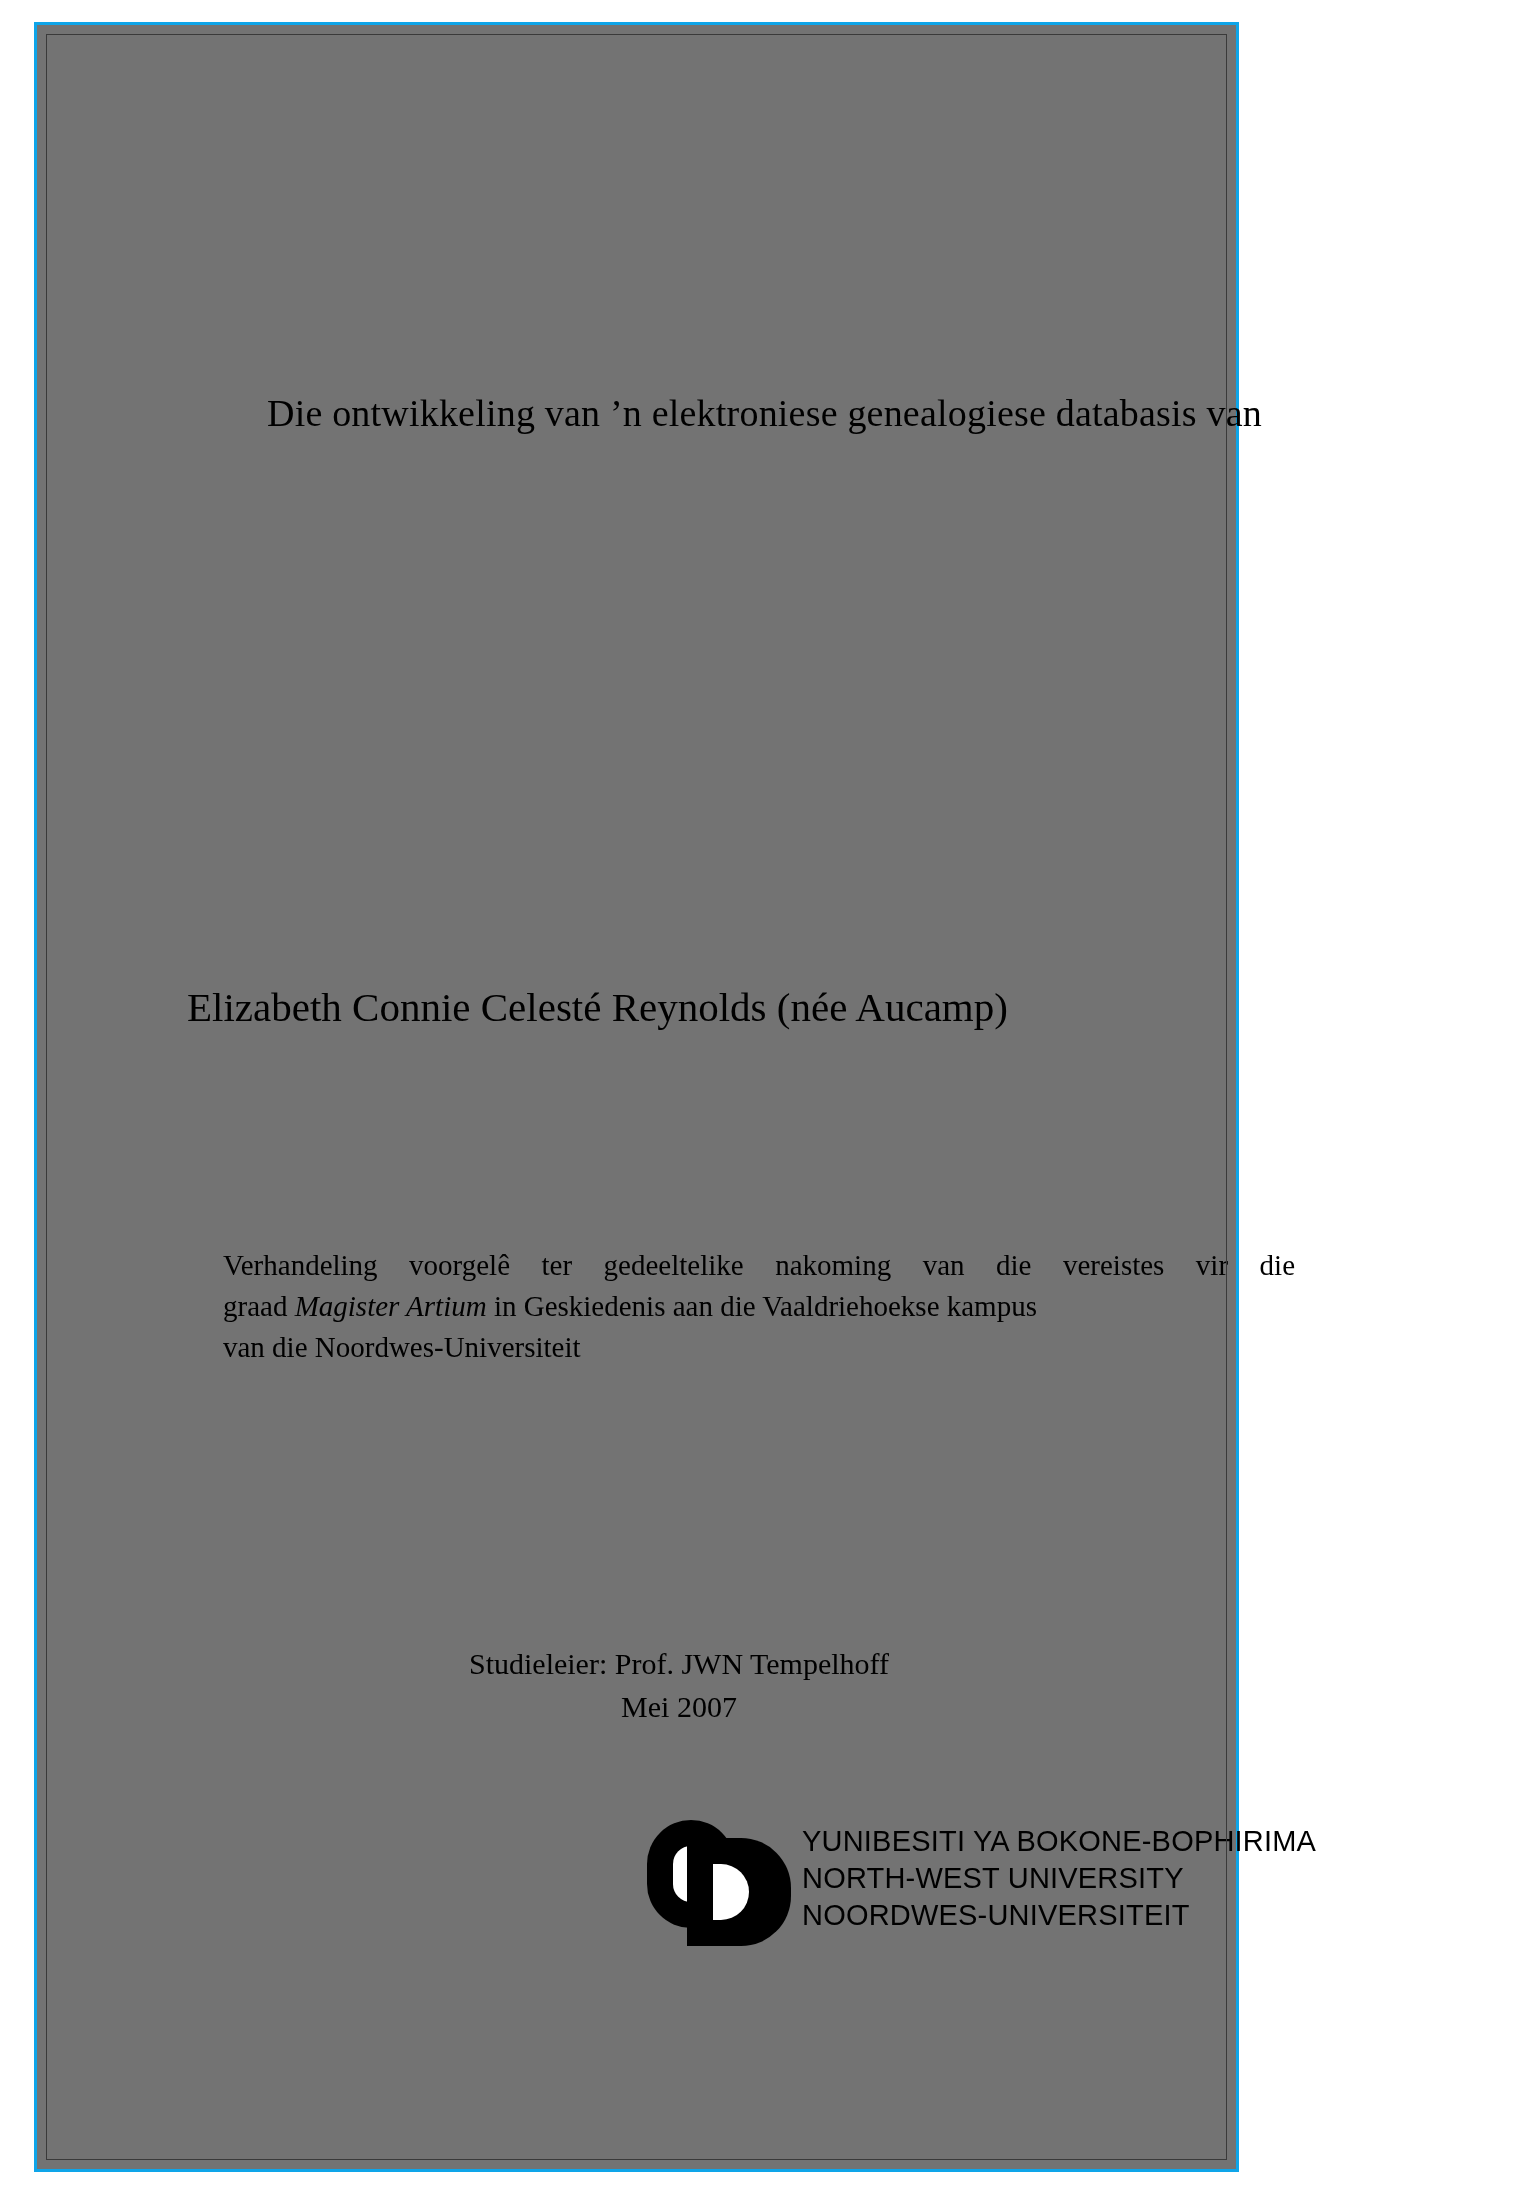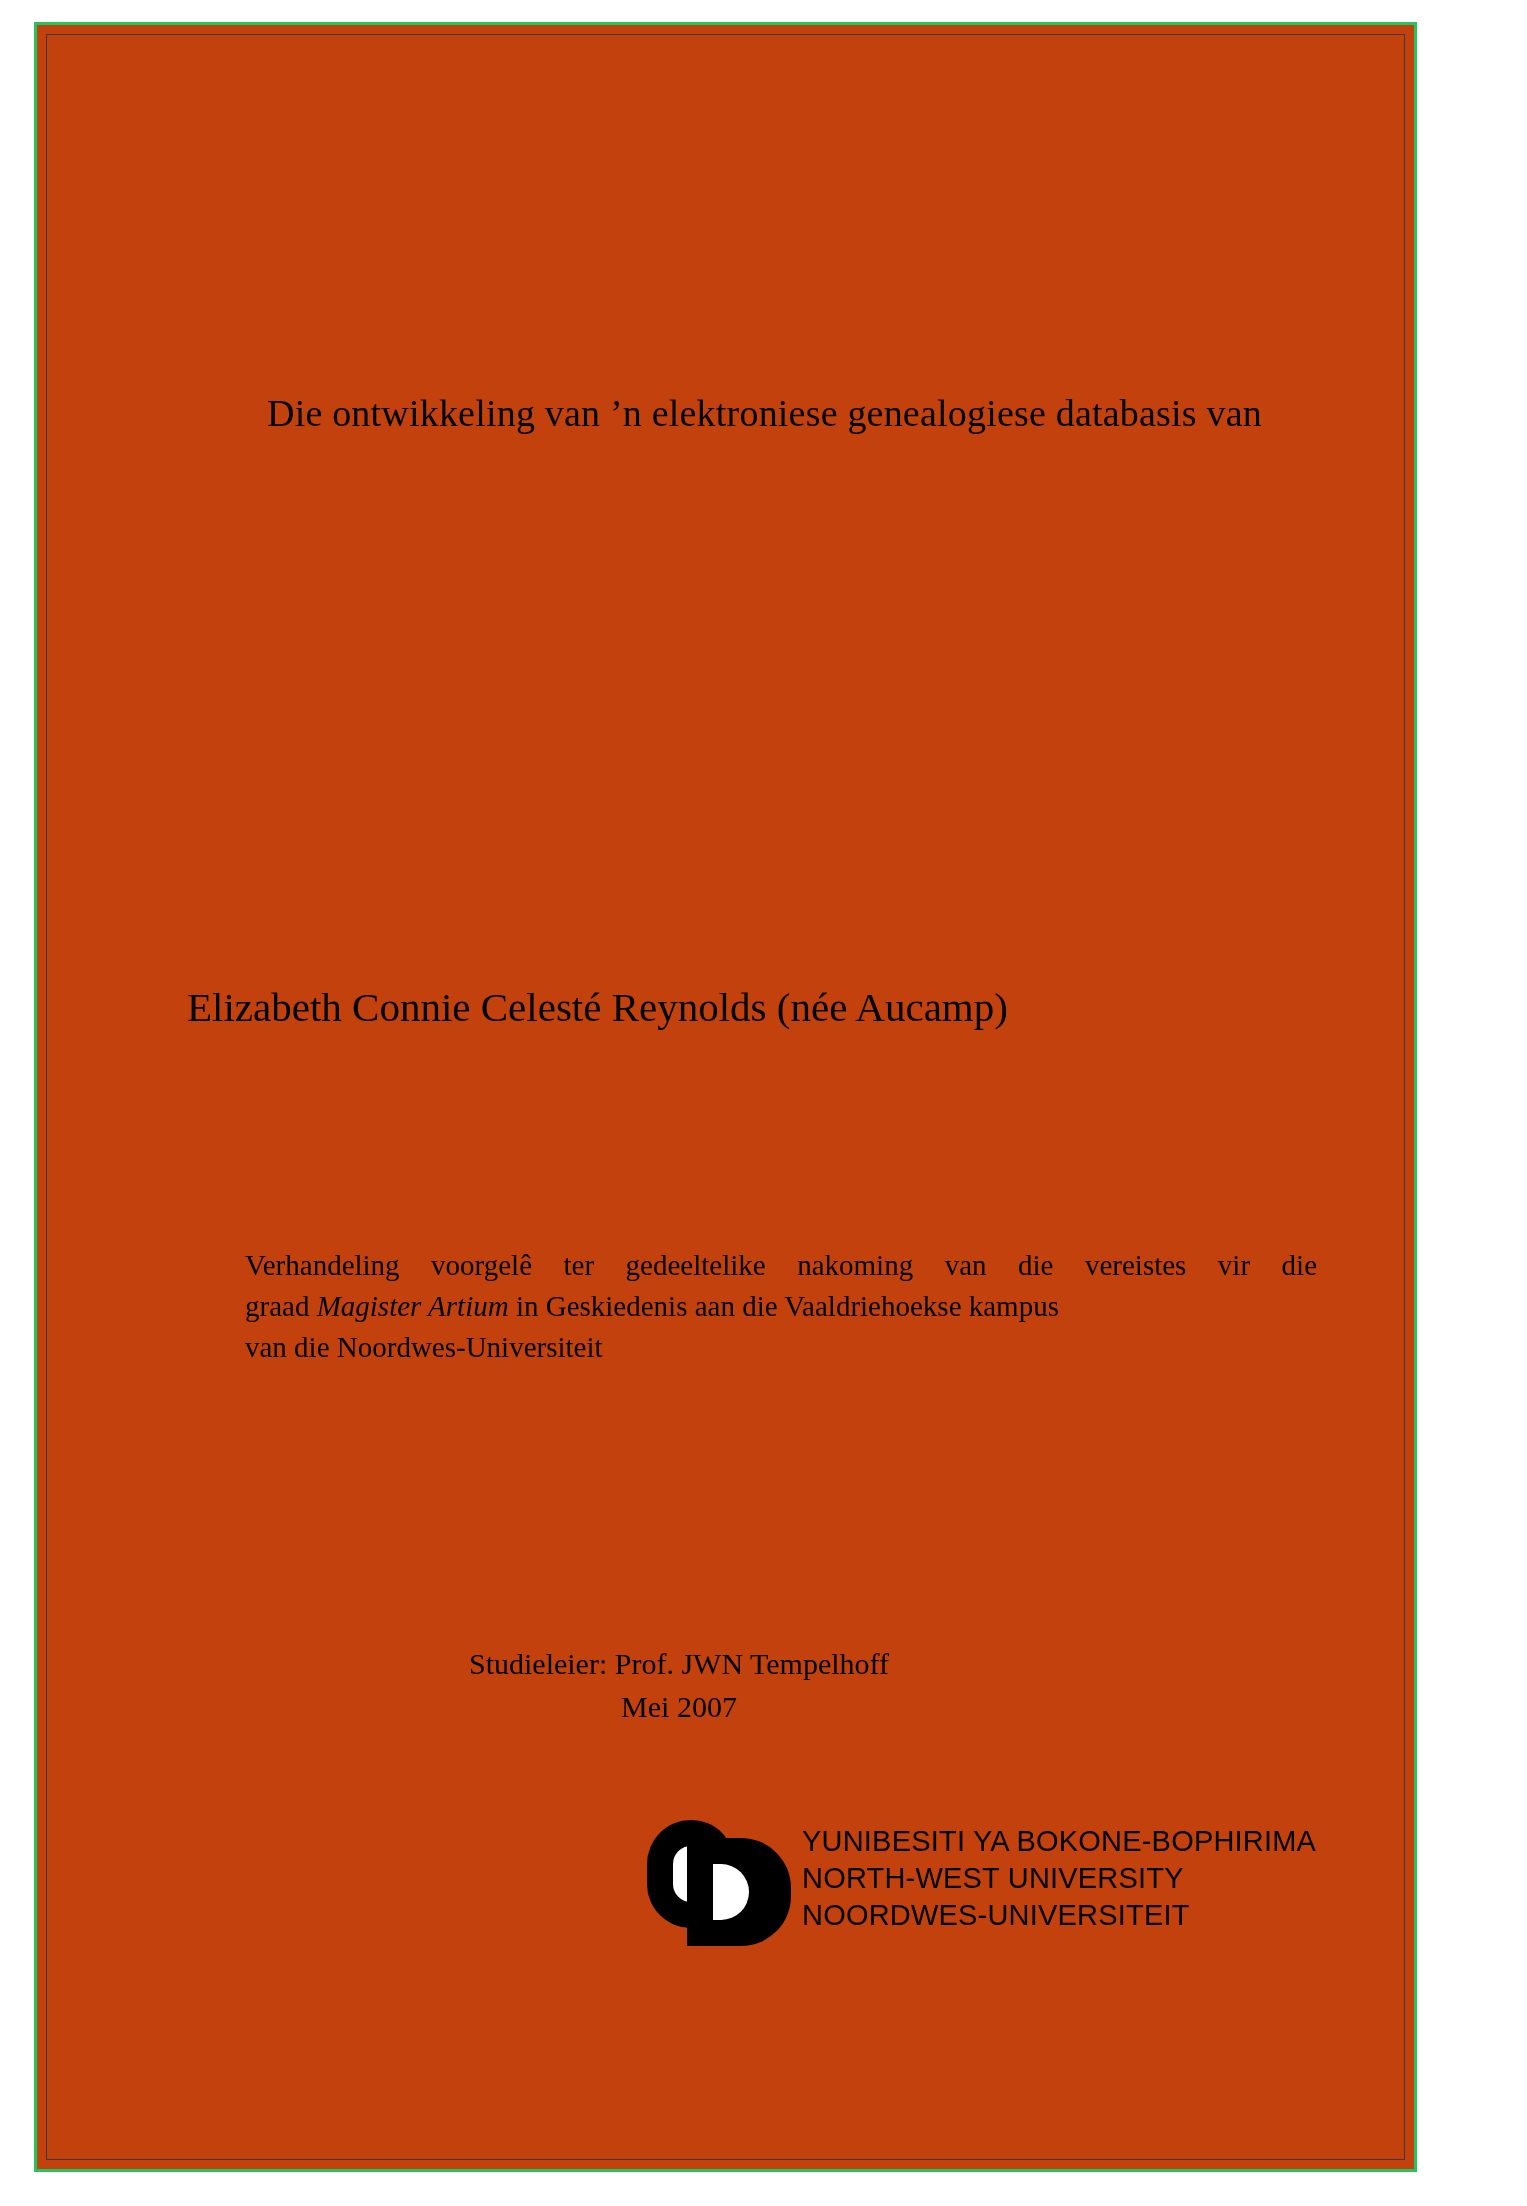--- a/index.html
+++ b/index.html
@@ -24,24 +24,24 @@
     width: 1527px;
     height: 2206px;
     background: #ffffff;
   }
 
   
   .page-frame {
     position: absolute;
     left: 34px;
     top: 22px;
-    width: 1383px;
+    width: 1205px;
     height: 2150px;
-    border: 3px solid #22c55e;
-    background: #c2410c;
+    border: 3px solid #0ea5e9;
+    background: #737373;
     box-sizing: border-box;
   }
   .page-frame:after {
     content: "";
     position: absolute;
     left: 9px;
     top: 9px;
     right: 9px;
     bottom: 9px;
     border: 1px solid #3a3a3a;
@@ -82,21 +82,21 @@
     top: 958px;
     left: 0;
     width: 1155px;
     text-align: left;
     font-size: 41px;
   }
 
   .statement {
     position: absolute;
     top: 1220px;
-    left: 58px;
+    left: 36px;
     width: 1072px;
     font-size: 29px;
     line-height: 1.42;
   }
   .statement .just {
     text-align: justify;
     text-align-last: justify;
     display: block;
   }
   .statement .rest {

